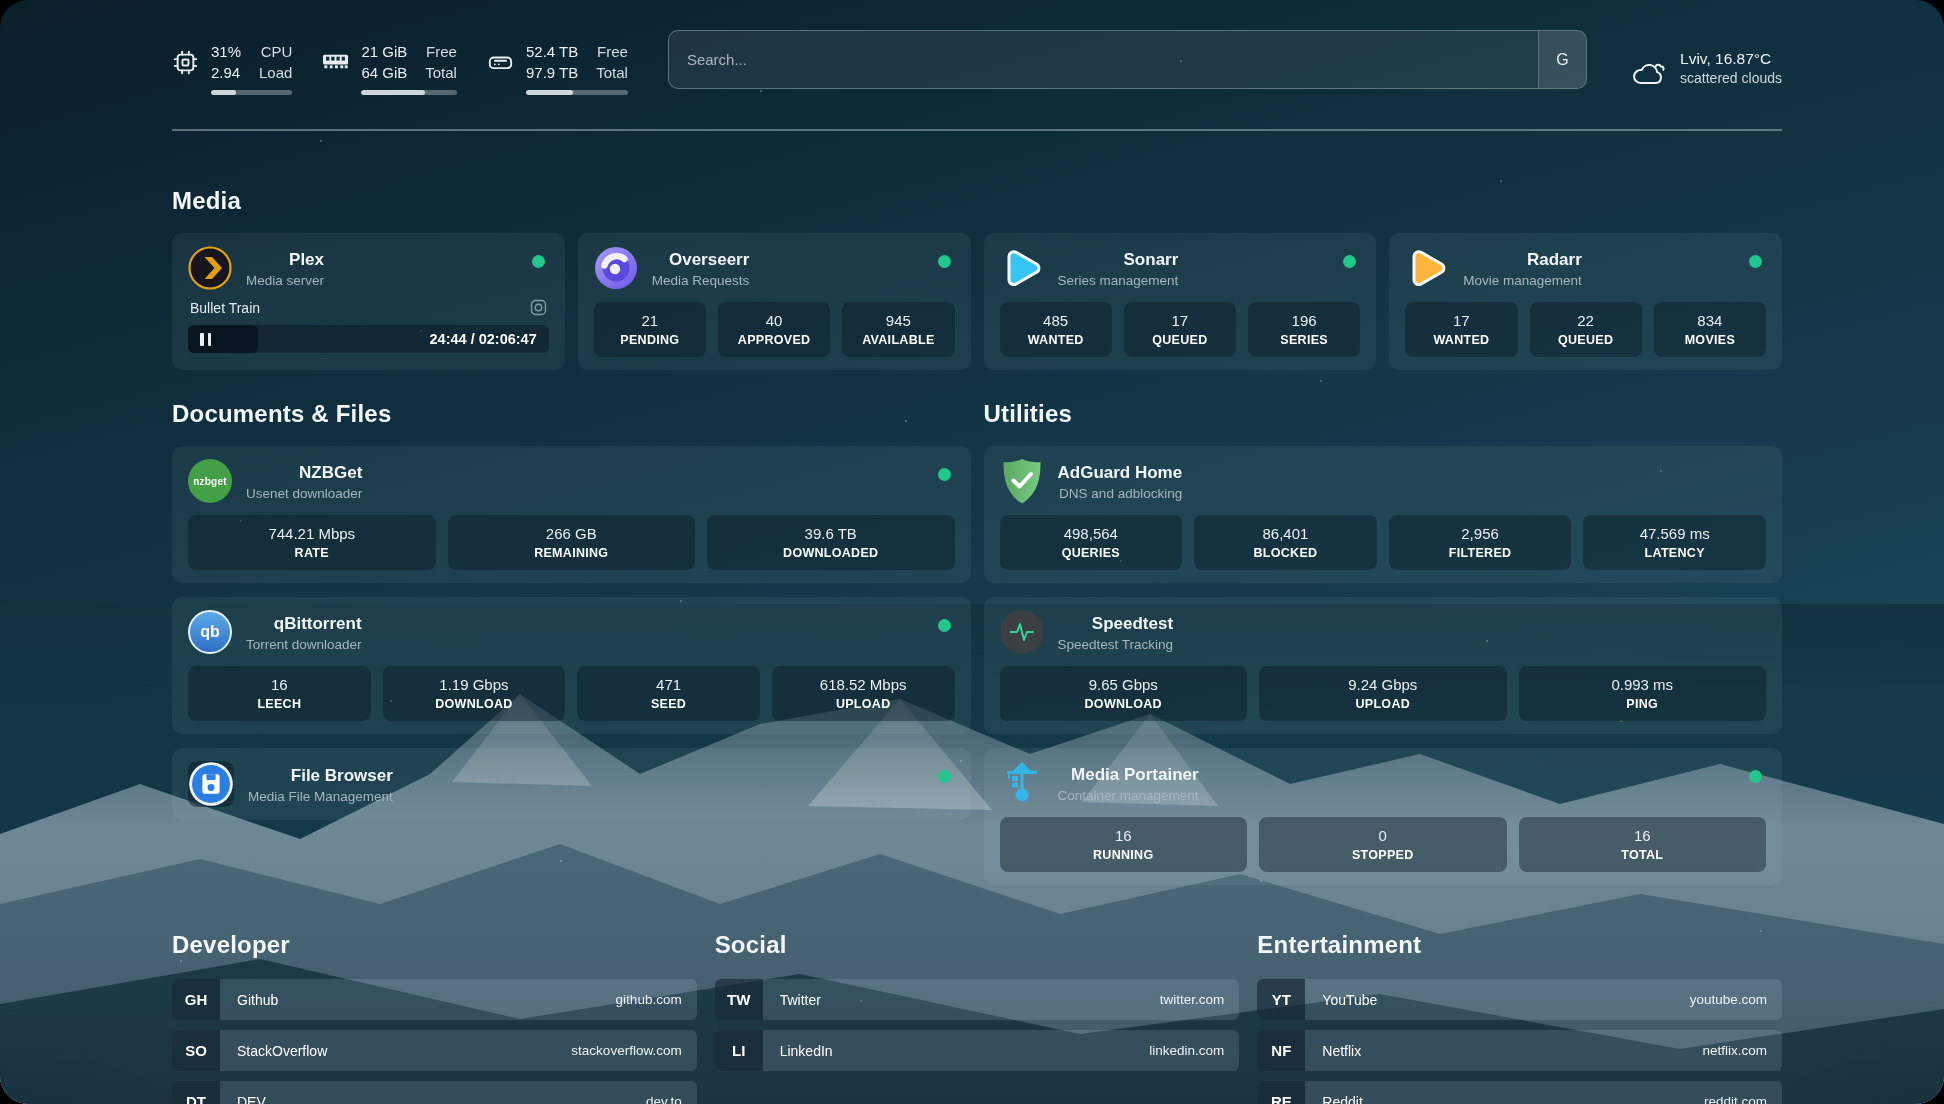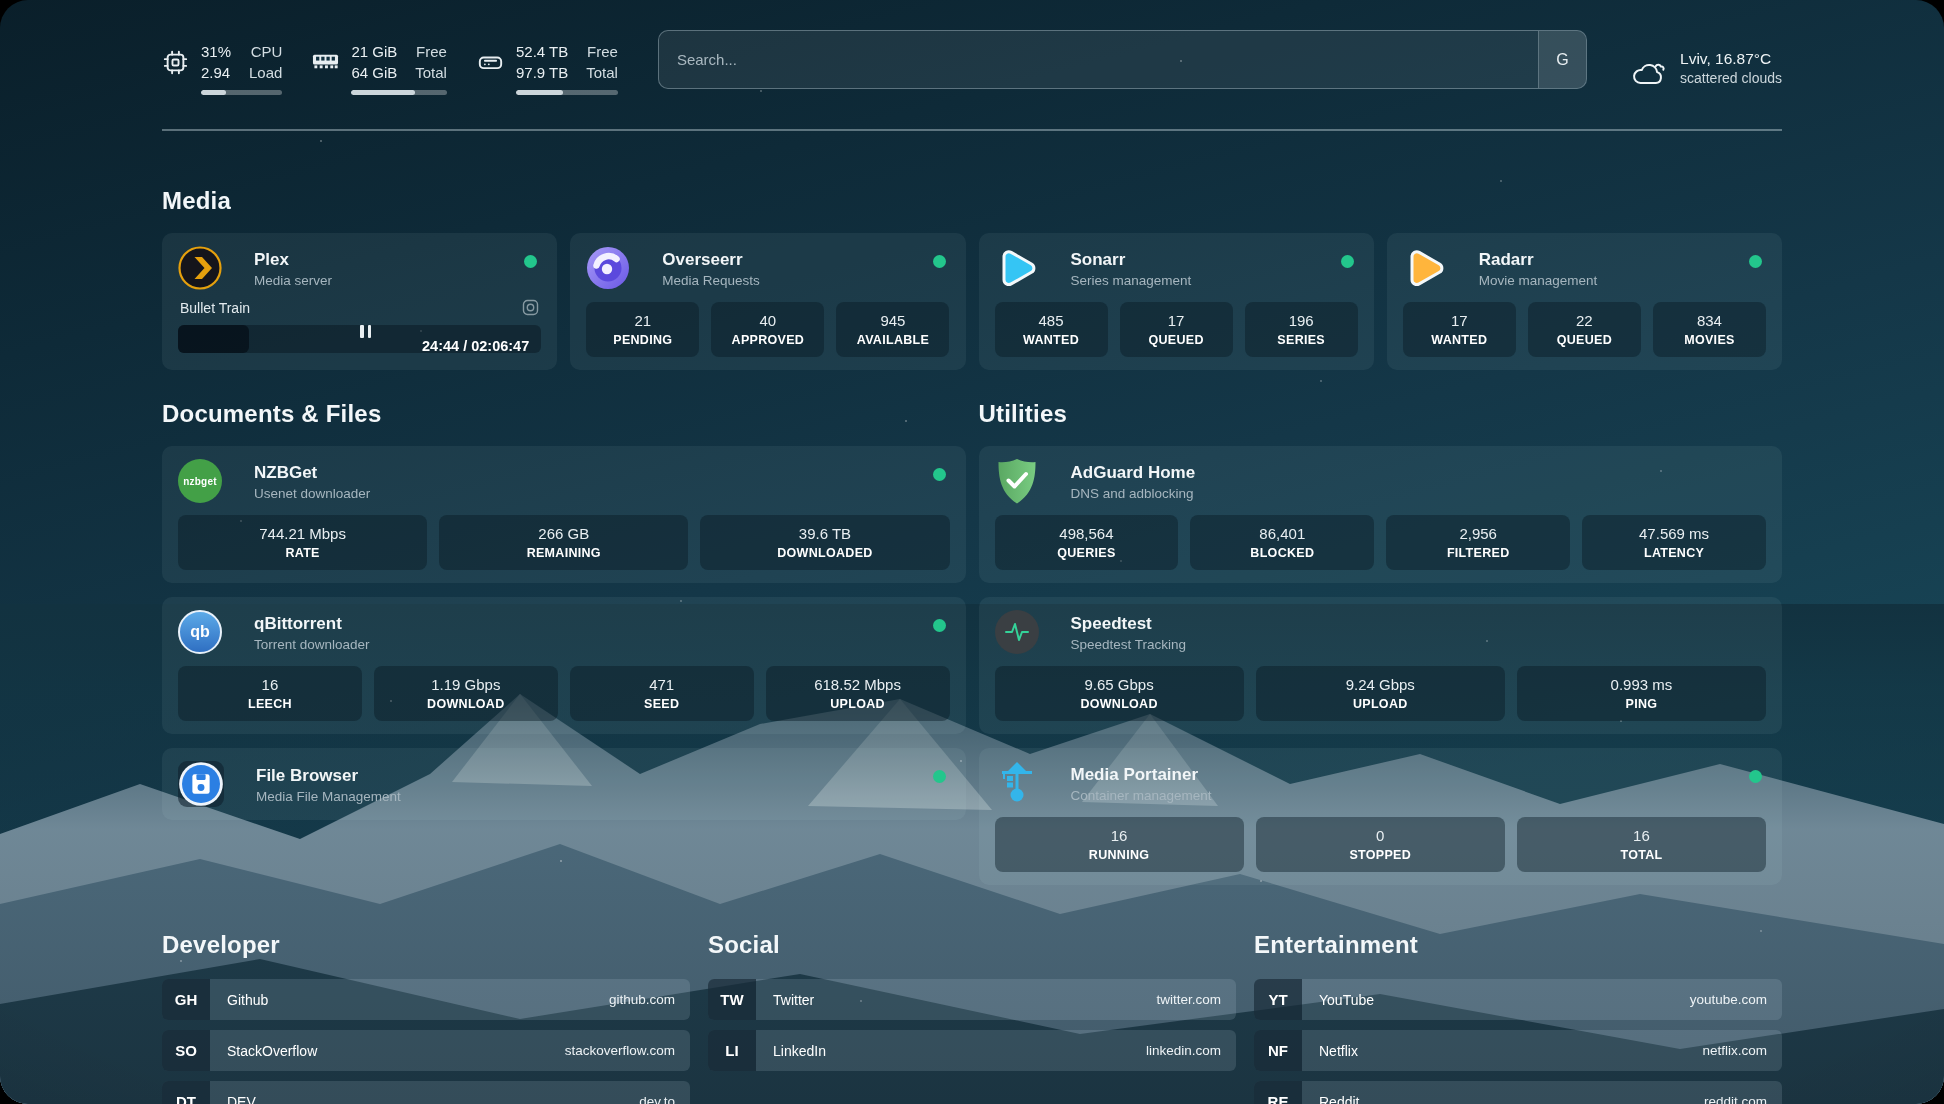--- a/index.html
+++ b/index.html
@@ -1,19 +1,20 @@
 <!DOCTYPE html>
 <html><head>
 <meta charset="utf-8">
 <style>
   * { box-sizing: border-box; margin: 0; padding: 0; }
   html,body { width:1944px; height:1104px; background:#000; font-family:"Liberation Sans",sans-serif; overflow:hidden; }
   .screen{
     position:relative; width:1944px; height:1104px; border-radius:28px; overflow:hidden;
     background:linear-gradient(165deg,#0a1f2a 0%,#0e2a38 22%,#143748 48%,#174354 72%,#143c4c 100%);
+    padding-left:10px;
   }
   
   .mountains{ position:absolute; left:0; bottom:0; width:1944px; height:500px; }
   .mountains svg{ display:block; width:100%; height:100%; }
   .mountain-tint{
     position:absolute; left:0; bottom:0; width:1944px; height:500px;
     background:linear-gradient(180deg, #123240 0%, rgba(18,52,66,0.72) 16%, rgba(18,52,66,0.34) 45%, rgba(9,28,38,0.40) 100%);
   }
   .vignette{ position:absolute; inset:0; background:radial-gradient(130% 130% at 50% 38%, rgba(0,0,0,0) 55%, rgba(0,0,0,0.30) 100%); pointer-events:none; }
   .snow{ position:absolute; width:2px; height:2px; border-radius:50%; background:rgba(255,255,255,0.5); top:0; left:0;
@@ -50,34 +51,34 @@
   .divider{ margin-top:24px; border-top:2px solid rgba(222,236,242,0.38); }
   
   .section-title{ font-size:24px; font-weight:700; color:#f3f7f9; letter-spacing:.2px; }
   .media-head{ margin-top:56px; margin-bottom:18px; }
   .media-row{ display:grid; grid-template-columns:repeat(4,1fr); gap:13px; }
   .two-col{ display:grid; grid-template-columns:1fr 1fr; gap:13px; margin-top:30px; }
   .col-head{ margin-bottom:18px; }
   .stack{ display:flex; flex-direction:column; gap:14px; }
   
   .card{ position:relative; background:rgba(214,236,246,0.065); border-radius:10px; padding:13px 16px; cursor:pointer; }
-  .card-head{ display:flex; align-items:center; gap:32px; }
+  .card-head{ display:flex; align-items:center; gap:14px;text-align:right; }
   .app-icon{ width:44px; height:44px; flex-shrink:0; display:flex; align-items:center; justify-content:center; }
   .app-title{ font-size:17px; font-weight:700; color:#f2f6f8; line-height:21px; }
   .app-sub{ font-size:13.5px; color:#a6b6bf; margin-top:3px; }
   .status-dot{ position:absolute; top:22px; right:20px; width:13px; height:13px; border-radius:50%; background:#23c68c; }
   .stats{ display:flex; gap:12px; margin-top:12px;align-items:flex-end; }
   .stat{ flex:1; background:rgba(8,24,34,0.42); border-radius:8px; padding:9px 6px 10px 6px; text-align:center; cursor:default; }
   .stat-v{ font-size:15px; color:#e9eff2; line-height:19px; }
   .stat-l{ font-size:12.5px; font-weight:700; color:#fff; margin-top:3px; letter-spacing:.3px; }
   
   .player{ margin-top:9px; }
   .np-row{ display:flex; align-items:center; justify-content:space-between; font-size:14px; color:#e2eaee; padding:0 2px; }
   .cast-icon{ width:17px; height:17px; opacity:.55; }
-  .player-bar{ margin-top:9px; height:28px; background:rgba(6,19,28,0.45); border-radius:6px; position:relative; display:flex; align-items:center;flex-direction:column; }
+  .player-bar{ margin-top:9px; height:28px; background:rgba(6,19,28,0.45); border-radius:6px; position:relative; display:flex; align-items:center; }
   .player-fill{ position:absolute; left:0; top:0; bottom:0; background:rgba(4,14,22,0.72); border-radius:6px; }
   .pause-btn{ position:relative; z-index:1; display:flex; gap:4px; margin-left:12px; cursor:pointer; }
   .pause-btn span{ width:3.5px; height:13px; background:#e8eef1; border-radius:1px; display:block; }
   .player-time{ margin-left:auto; position:relative; z-index:1; font-size:14.5px; font-weight:700; color:#fff; padding-right:12px; }
   
   .icon-circle{ width:44px; height:44px; border-radius:50%; display:flex; align-items:center; justify-content:center; color:#fff; font-weight:700; }
   .nzbget-circle{ background:#43a047; font-size:10px; font-weight:700; letter-spacing:.2px; }
   .qbit-circle{ background:linear-gradient(180deg,#5caae8,#2f6fc2); border:2px solid #e8f1fa; font-size:16px; }
   .speed-circle{ background:#3a3f43; }
   .fb-square{ width:46px; height:46px; border-radius:9px; background:rgba(12,30,42,0.55); display:flex; align-items:center; justify-content:center; }

